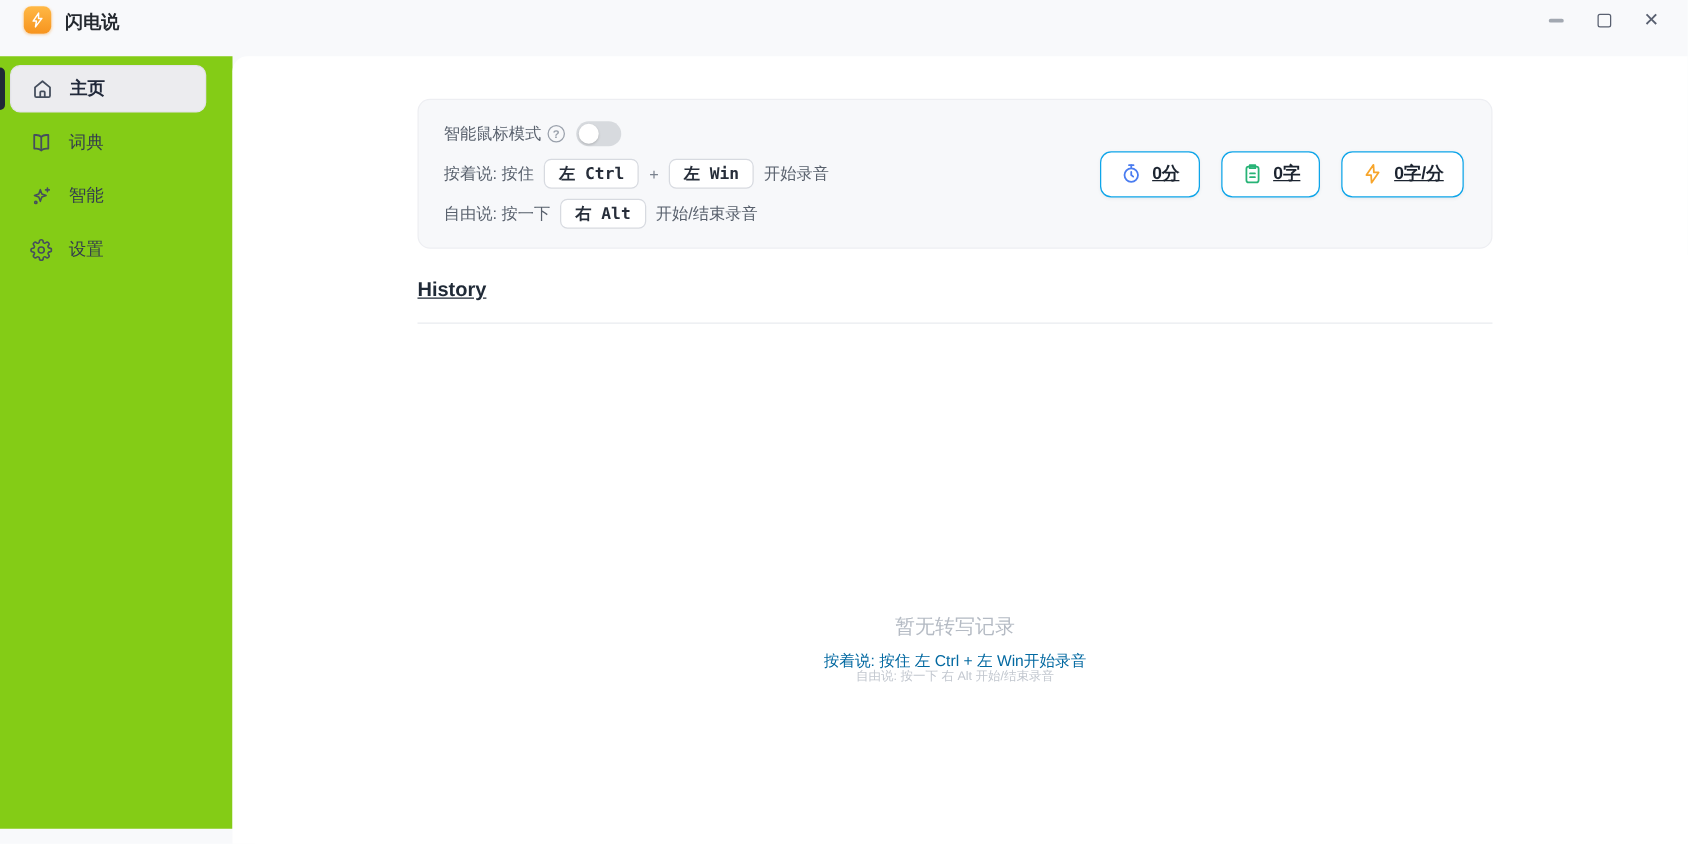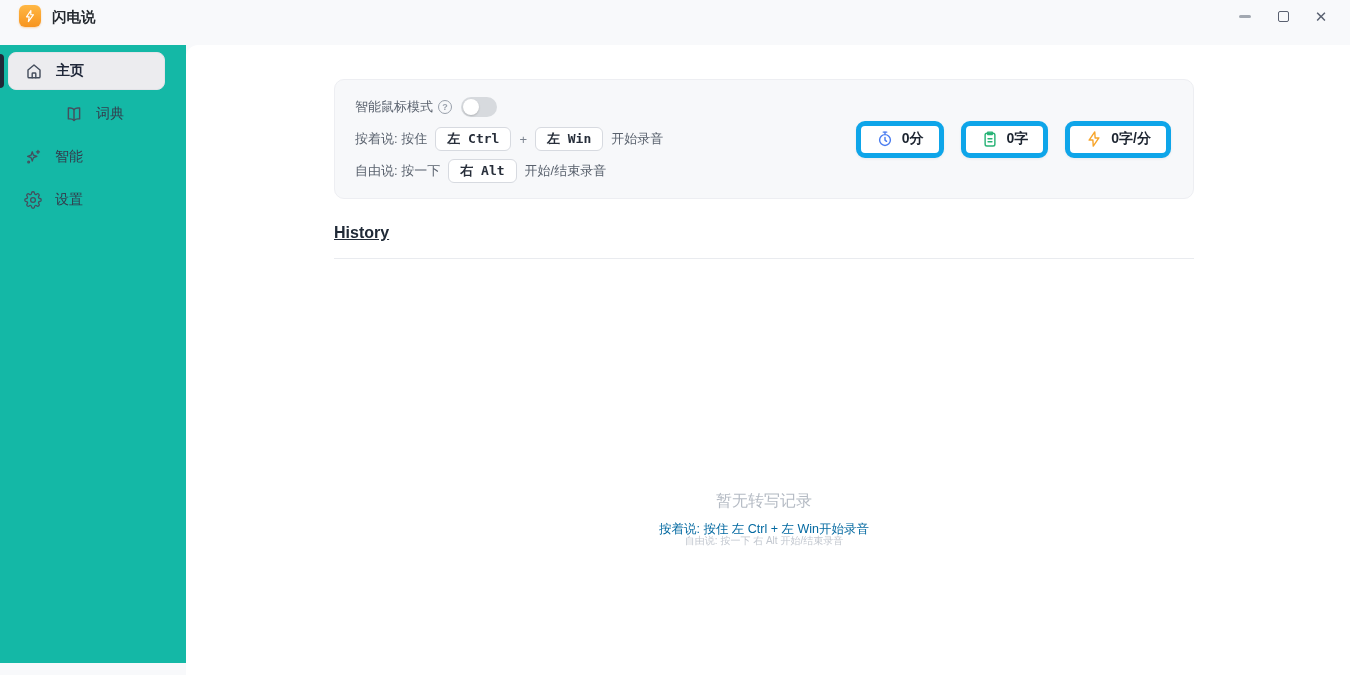--- a/index.html
+++ b/index.html
@@ -37,21 +37,21 @@
     width: 38px; height: 33px; display: flex; align-items: center; justify-content: center;
     cursor: default;
   }
   .glyph-min { width: 12px; height: 3px; border-radius: 2px; background: #a2a8b1; }
   .glyph-max { width: 11px; height: 11px; border: 1.6px solid #596070; border-radius: 2px; }
   .glyph-close { font-size: 15px; color: #596070; line-height: 1; font-weight: 400; }
 
   
   .sidebar {
     position: absolute; left: 0; top: 45px; width: 186px; bottom: 12px;
-    background: #14b8a6;
+    background: #84cc16;
   }
   .active-indicator {
     position: absolute; left: 0; top: 9px; width: 4px; height: 34px;
     background: #202837; border-radius: 0 4px 4px 0;
   }
   .side-item {
     position: absolute; left: 8px; width: 157px; height: 38px;
     display: flex; align-items: center; border-radius: 8px;
     cursor: pointer;
   }
@@ -101,25 +101,25 @@
     background: #ffffff; border: 1px solid #d7dae0; border-radius: 6px;
     padding: 2px 11px; margin: 0 8px;
     font-family: "DejaVu Sans Mono", "Liberation Mono", monospace;
     font-size: 13px; font-weight: 700; color: #272e3a; white-space: pre;
   }
   .plus-sep { color: #7a828e; font-size: 13px; }
 
   
   .stats-row { display: flex; align-items: center; gap: 17px; }
   .stat-badge {
-    background: #ffffff; border: 5px solid #0ea5e9; border-radius: 9px;
+    background: #ffffff; border: 1px solid #0ea5e9; border-radius: 9px;
     height: 37px; padding: 0 15px;
     display: flex; align-items: center; gap: 8px;
     box-shadow: 0 1px 3px rgba(20,30,50,.06);
-    font-size: 14px; font-weight: 700; color: #1c2430;
+    font-size: 14px; font-weight: 700; color: #1c2430; text-decoration: underline;
   }
 
   
   .history-title {
     position: absolute; left: 148px; top: 179px;
     font-size: 16px; font-weight: 700; color: #202a37; text-decoration: underline;
   }
   .history-divider {
     position: absolute; left: 148px; top: 213px; width: 860px; height: 1px;
     background: #e9ebef;
@@ -162,21 +162,21 @@
   <div class="side-item active" style="top:7px;">
     <span class="s-icon">
       <svg width="18" height="18" viewBox="0 0 24 24" fill="none" stroke="currentColor" stroke-width="1.9" stroke-linejoin="round" stroke-linecap="round">
         <path d="M4 10.6 L12 4 l8 6.6 V19.5 a1.5 1.5 0 0 1-1.5 1.5 H5.5 A1.5 1.5 0 0 1 4 19.5 Z"></path>
         <path d="M9.6 21 v-5.3 a1 1 0 0 1 1-1 h2.8 a1 1 0 0 1 1 1 V21"></path>
       </svg>
     </span>
     <span class="s-label">主页</span>
   </div>
 
-  <div class="side-item" style="top:50px;justify-content:center;">
+  <div class="side-item" style="top:50px;">
     <span class="s-icon">
       <svg width="18" height="18" viewBox="0 0 24 24" fill="none" stroke="currentColor" stroke-width="1.9" stroke-linejoin="round" stroke-linecap="round">
         <path d="M12 6 C10.6 4.6 8.7 4 6.8 4 H4.5 v14.5 h2.3 c1.9 0 3.8.6 5.2 2 c1.4-1.4 3.3-2 5.2-2 h2.3 V4 h-2.3 c-1.9 0-3.8.6-5.2 2 Z"></path>
         <path d="M12 6 v14.3"></path>
       </svg>
     </span>
     <span class="s-label">词典</span>
   </div>
 
   <div class="side-item" style="top:93px;">

